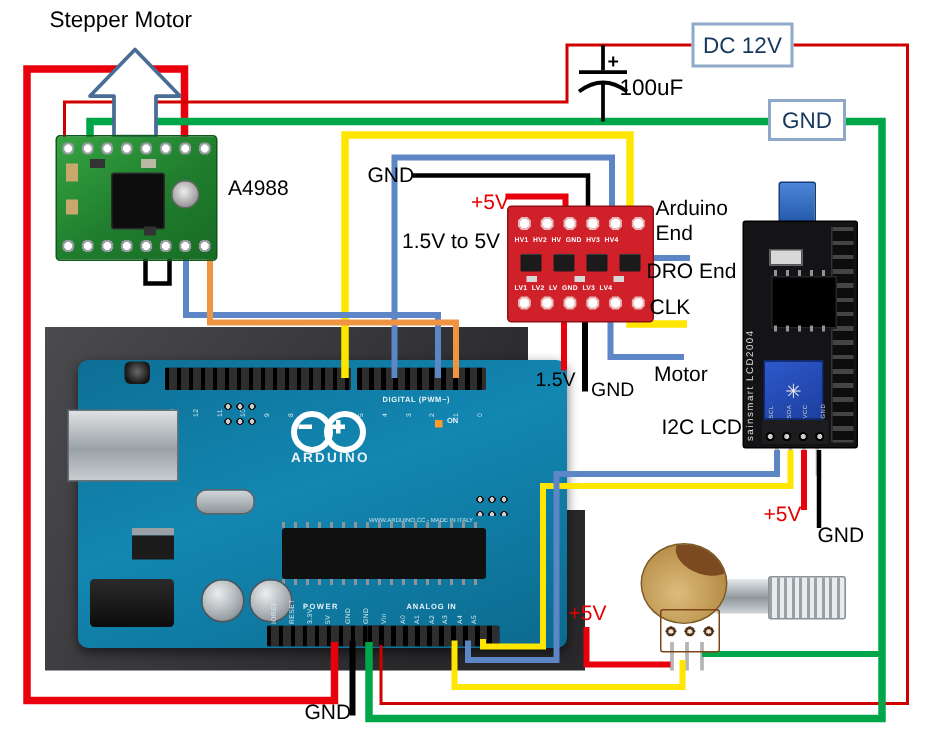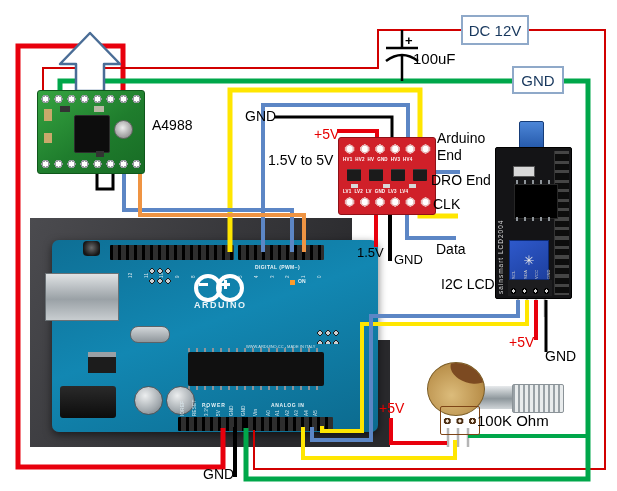--- a/index.html
+++ b/index.html
@@ -227,32 +227,32 @@
   </div>
   <div class="abs" id="pot-bracket" style="left:440px;top:406px;width:38px;height:27px;z-index:4;"></div>
 
   <div class="boxlbl" style="left:461px;top:15px;width:64px;height:26px;z-index:4;">
     <span>DC 12V</span>
   </div>
   <div class="boxlbl" style="left:512px;top:66px;width:48px;height:24px;z-index:4;">
     <span>GND</span>
   </div>
 
+  <div class="lbl" style="left:33px;top:5px;font-size:15px;z-index:5;">Stepper Motor</div>
   <div class="lbl" style="left:152px;top:117px;font-size:14px;z-index:5;">A4988</div>
   <div class="lbl" style="left:413px;top:50px;font-size:15px;z-index:5;">100uF</div>
   <div class="lbl" style="left:245px;top:108px;font-size:14px;z-index:5;">GND</div>
   <div class="lbl red" style="left:314px;top:126px;font-size:14px;z-index:5;">+5V</div>
   <div class="lbl" style="left:268px;top:152px;font-size:14px;z-index:5;">1.5V to 5V</div>
   <div class="lbl" style="left:437px;top:130px;font-size:14px;z-index:5;">Arduino</div>
   <div class="lbl" style="left:437px;top:147px;font-size:14px;z-index:5;">End</div>
   <div class="lbl" style="left:431px;top:172px;font-size:14px;z-index:5;">DRO End</div>
   <div class="lbl" style="left:433px;top:196px;font-size:14px;z-index:5;">CLK</div>
-  <div class="lbl" style="left:436px;top:241px;font-size:14px;z-index:5;">Data</div>
+  <div class="lbl" style="left:436px;top:241px;font-size:14px;z-index:5;">Motor</div>
   <div class="lbl" style="left:357px;top:245px;font-size:13px;z-index:5;">1.5V</div>
   <div class="lbl" style="left:394px;top:252px;font-size:13px;z-index:5;">GND</div>
   <div class="lbl" style="left:441px;top:276px;font-size:14px;z-index:5;">I2C LCD</div>
   <div class="lbl red" style="left:509px;top:334px;font-size:14px;z-index:5;">+5V</div>
   <div class="lbl" style="left:545px;top:348px;font-size:14px;z-index:5;">GND</div>
   <div class="lbl red" style="left:379px;top:400px;font-size:14px;z-index:5;">+5V</div>
-  <div class="lbl" style="left:477px;top:412px;font-size:15px;z-index:5;">100K Ohm</div>
   <div class="lbl" style="left:203px;top:466px;font-size:14px;z-index:5;">GND</div>
 
 </div>
 
 </body></html>

